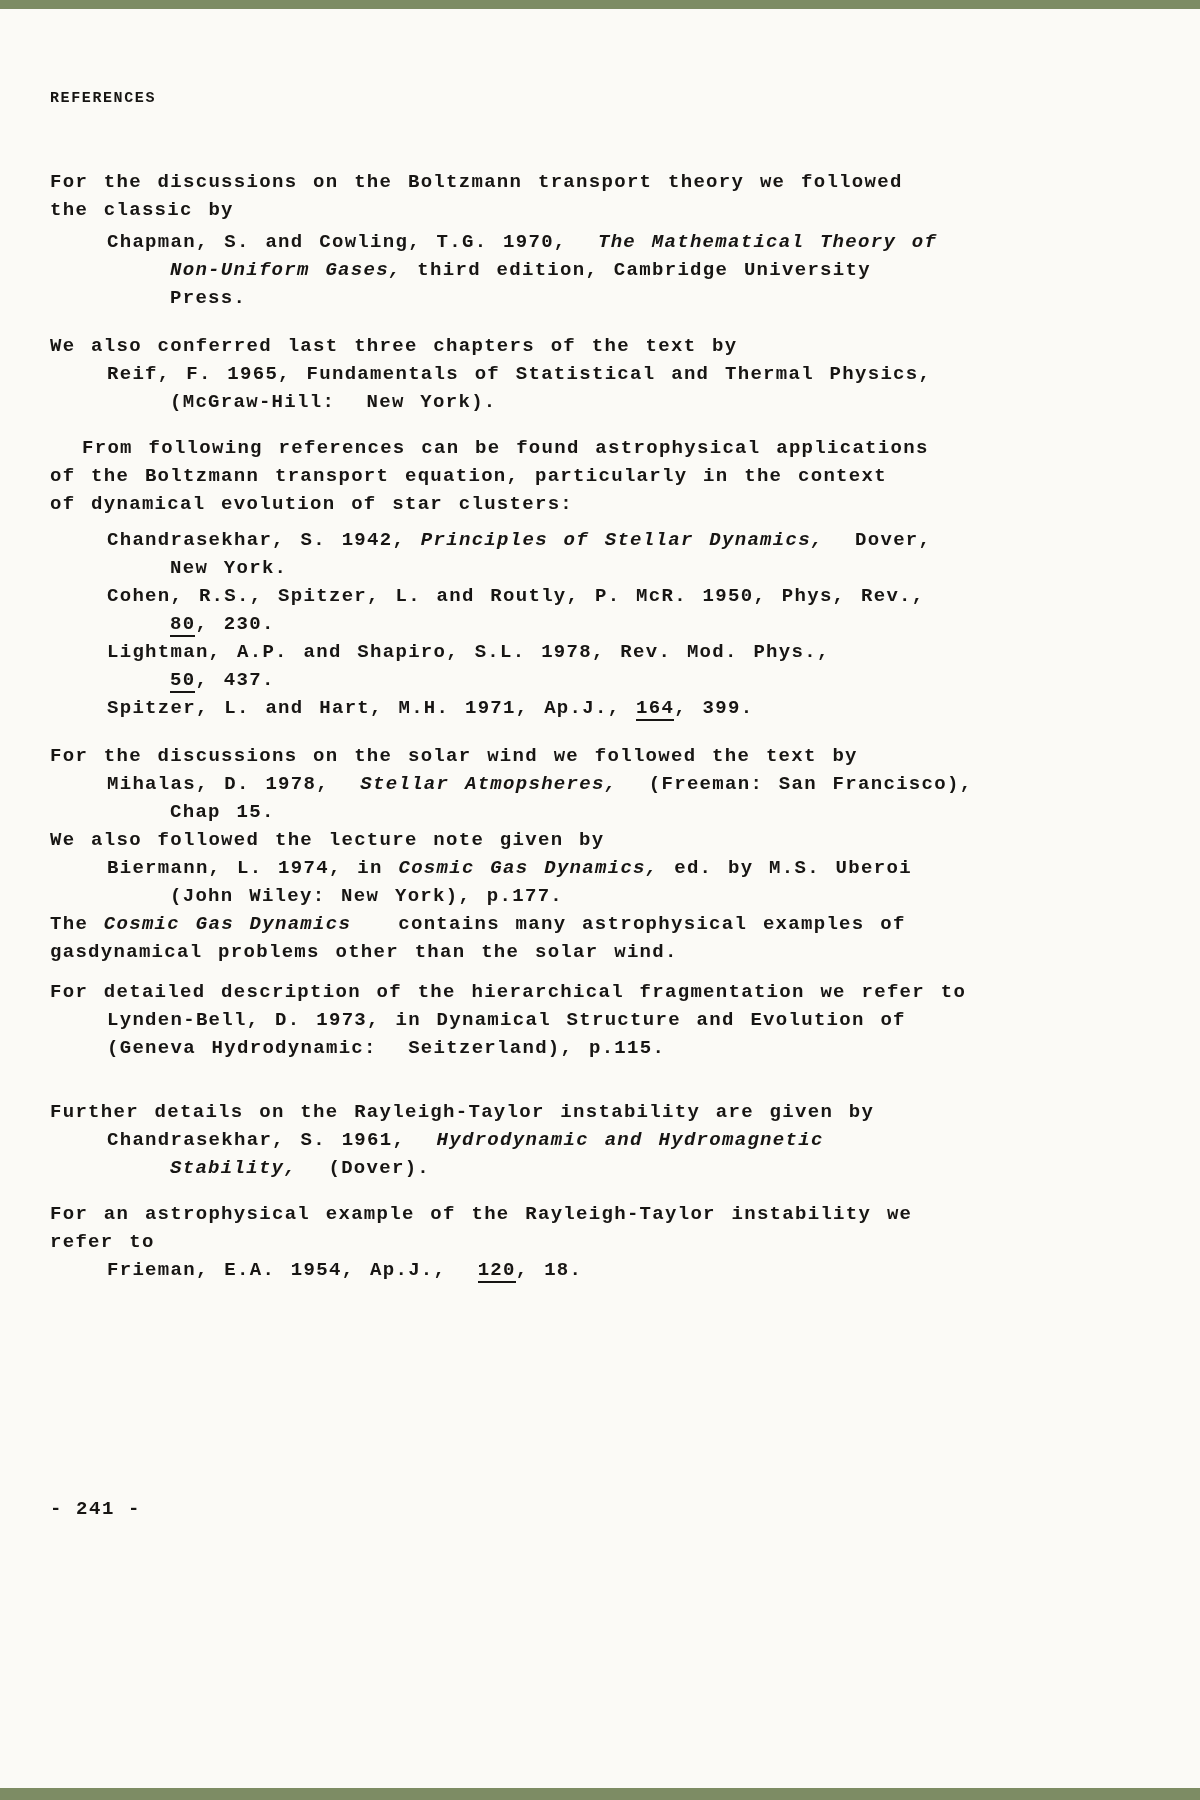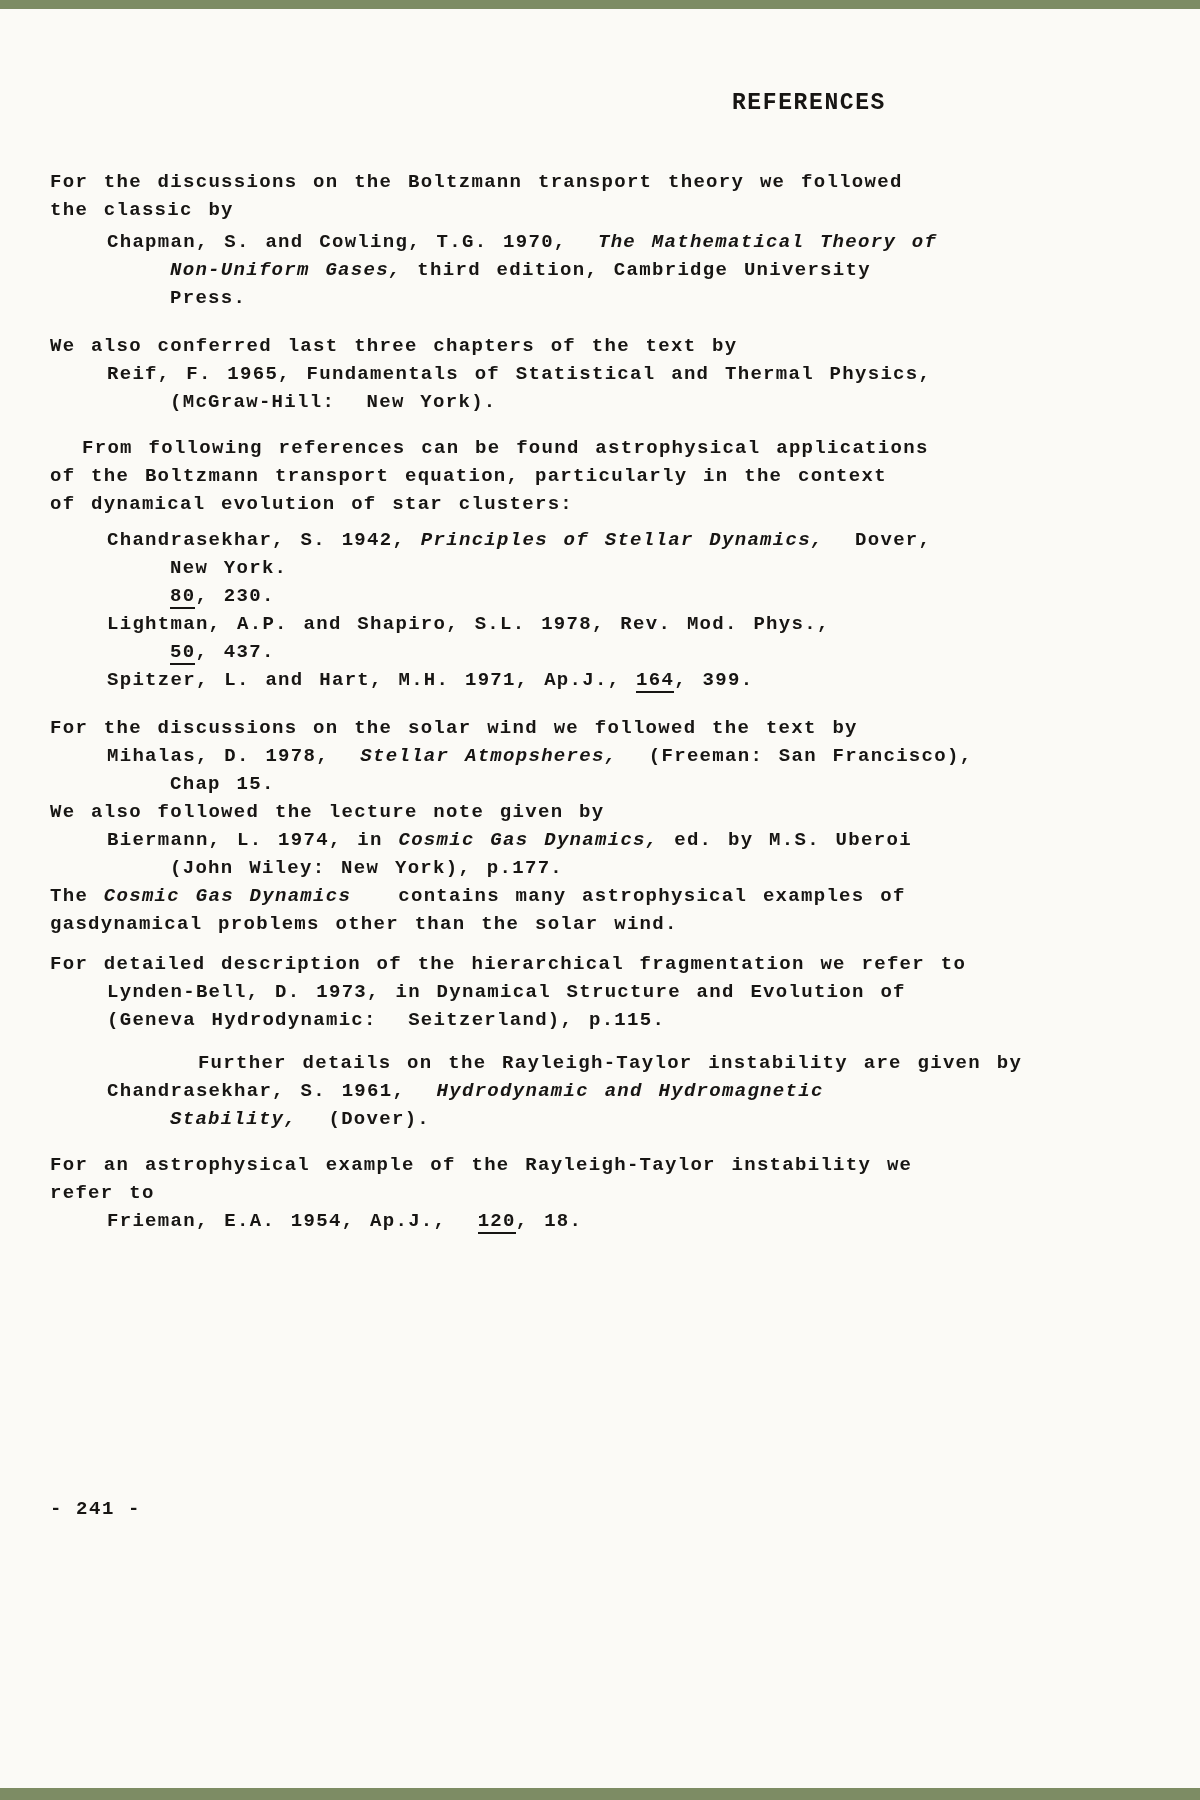--- a/index.html
+++ b/index.html
@@ -16,24 +16,24 @@
     color: var(--ink, #171513);
     overflow: hidden;
   }
   .edge { position: absolute; left: 0; width: 100%; }
   .edge-top { top: 0; height: 9px; background: var(--edge, #7d8c64); }
   .edge-bottom { bottom: 0; height: 12px; background: var(--edge, #7d8c64); }
 
   .title {
     position: absolute;
     top: 90px;
-    left: 66px;
+    left: 50px;
     width: 820px;
-    text-align: right;
-    font-size: 23px;
+    text-align: left;
+    font-size: 15px;
     font-weight: bold;
     letter-spacing: 1.6px;
   }
   .body {
     position: absolute;
     top: 168px;
     left: 50px;
     width: 1120px;
     font-size: 19px;
     font-weight: bold;
@@ -72,36 +72,37 @@
       <div class="line ind-2"><span class="seg-i">Non-Uniform Gases,</span><span> third edition, Cambridge University</span></div>
       <div class="line ind-2"><span>Press.</span></div>
       <div class="line ind-0" style="margin-top: 20px;"><span>We also conferred last three chapters of the text by</span></div>
       <div class="line ind-1"><span>Reif, F. 1965, Fundamentals of Statistical and Thermal Physics,</span></div>
       <div class="line ind-2"><span>(McGraw-Hill:  New York).</span></div>
       <div class="line ind-0" style="margin-top: 18px; margin-left: 32px;"><span>From following references can be found astrophysical applications</span></div>
       <div class="line ind-0"><span>of the Boltzmann transport equation, particularly in the context</span></div>
       <div class="line ind-0"><span>of dynamical evolution of star clusters:</span></div>
       <div class="line ind-1" style="margin-top: 8px;"><span>Chandrasekhar, S. 1942, </span><span class="seg-i">Principles of Stellar Dynamics,</span><span>  Dover,</span></div>
       <div class="line ind-2"><span>New York.</span></div>
+      <div class="line ind-1"><span>Cohen, R.S., Spitzer, L. and Routly, P. McR. 1950, Phys, Rev.,</span></div>
       <div class="line ind-2"><span class="seg-u">80</span><span>, 230.</span></div>
       <div class="line ind-1"><span>Lightman, A.P. and Shapiro, S.L. 1978, Rev. Mod. Phys.,</span></div>
       <div class="line ind-2"><span class="seg-u">50</span><span>, 437.</span></div>
       <div class="line ind-1"><span>Spitzer, L. and Hart, M.H. 1971, Ap.J., </span><span class="seg-u">164</span><span>, 399.</span></div>
       <div class="line ind-0" style="margin-top: 20px;"><span>For the discussions on the solar wind we followed the text by</span></div>
       <div class="line ind-1"><span>Mihalas, D. 1978,  </span><span class="seg-i">Stellar Atmopsheres,</span><span>  (Freeman: San Francisco),</span></div>
       <div class="line ind-2"><span>Chap 15.</span></div>
       <div class="line ind-0"><span>We also followed the lecture note given by</span></div>
       <div class="line ind-1"><span>Biermann, L. 1974, in </span><span class="seg-i">Cosmic Gas Dynamics,</span><span> ed. by M.S. Uberoi</span></div>
       <div class="line ind-2"><span>(John Wiley: New York), p.177.</span></div>
       <div class="line ind-0"><span>The </span><span class="seg-i">Cosmic Gas Dynamics</span><span>   contains many astrophysical examples of</span></div>
       <div class="line ind-0"><span>gasdynamical problems other than the solar wind.</span></div>
       <div class="line ind-0" style="margin-top: 12px;"><span>For detailed description of the hierarchical fragmentation we refer to</span></div>
       <div class="line ind-1"><span>Lynden-Bell, D. 1973, in Dynamical Structure and Evolution of</span></div>
       <div class="line ind-1"><span>(Geneva Hydrodynamic:  Seitzerland), p.115.</span></div>
-      <div class="line ind-0" style="margin-top: 15px; text-align: center;"><span>Further details on the Rayleigh-Taylor instability are given by</span></div>
+      <div class="line ind-0" style="margin-top: 36px;"><span>Further details on the Rayleigh-Taylor instability are given by</span></div>
       <div class="line ind-1"><span>Chandrasekhar, S. 1961,  </span><span class="seg-i">Hydrodynamic and Hydromagnetic</span></div>
       <div class="line ind-2"><span class="seg-i">Stability,</span><span>  (Dover).</span></div>
       <div class="line ind-0" style="margin-top: 18px;"><span>For an astrophysical example of the Rayleigh-Taylor instability we</span></div>
       <div class="line ind-0"><span>refer to</span></div>
       <div class="line ind-1"><span>Frieman, E.A. 1954, Ap.J.,  </span><span class="seg-u">120</span><span>, 18.</span></div>
     </div>
 
   <div class="pagenum">- 241 -</div>
 
   <div class="edge edge-bottom"></div>

